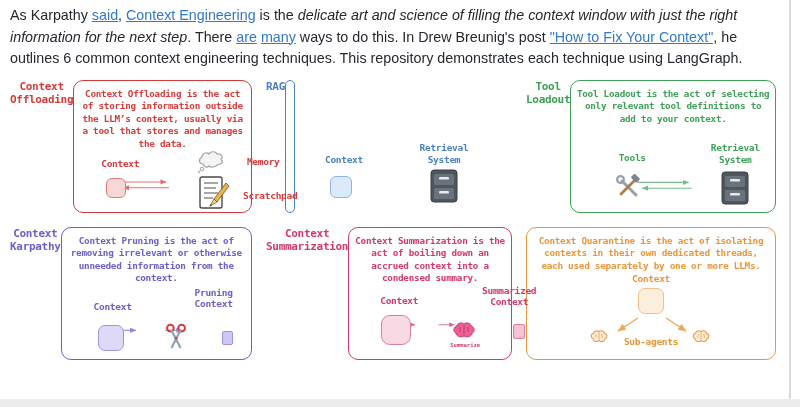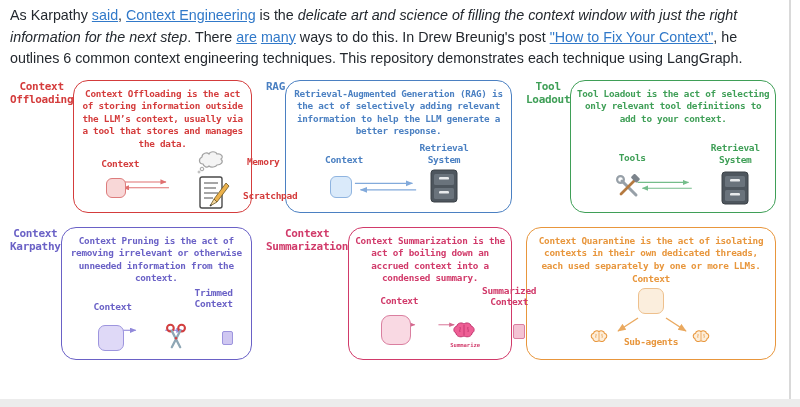--- a/index.html
+++ b/index.html
@@ -13,21 +13,21 @@
   .intro a { color:#3179c9; text-decoration:underline; cursor:pointer; }
   .intro em { font-style:italic; }
 
   
   .grid { position:absolute; left:10px; top:80px; width:766px;
     display:grid; grid-template-columns:242px 246px 250px;
     column-gap:14px; row-gap:14px; }
   .cell { display:flex; flex-direction:row; }
   .card-title { text-align:center; color:var(--accent);
     font:700 11px "DejaVu Sans Mono", monospace; height:17px; letter-spacing:-0.3px; }
-  .card { height:133px; border:1.4px solid var(--accent); border-radius:15px;
+  .card { height:133px; border:1.4px solid var(--accent); border-radius:10px;
     background:#fff; padding:7px 4px 4px; display:flex; flex-direction:column; }
   .desc { text-align:center; color:var(--accent);
     font:700 9.3px/12.4px "DejaVu Sans Mono", monospace; letter-spacing:-0.25px; }
 
   .diagram { position:relative; width:100%; margin-top:auto; }
   .d1,.d2,.d3 { height:66px; }
   .d4,.d5 { height:80px; }
   .d6 { height:82px; }
   .arrows { position:absolute; left:0; top:0; width:100%; height:100%; pointer-events:none; }
 
@@ -90,21 +90,20 @@
             </svg>
           </span>
           <div class="lbl" style="left:156px;top:40px;width:72px">Scratchpad</div>
         </div>
       </div>
     </div>
 
     <div class="cell" style="--accent: #4b80c2;">
       <div class="card-title">RAG</div>
       <div class="card">
-        <div class="desc">Retrieval-Augmented Generation (RAG) is the act of selectively adding relevant information to help the LLM generate a better response.</div>
         <div class="diagram d2">
           <svg class="arrows" viewBox="0 0 234 66">
             <defs>
                 <marker id="ah2" orient="auto" markerWidth="7" markerHeight="6" refX="5.5" refY="2.5">
                   <path d="M0,0 L6,2.5 L0,5 z" fill="#82aadb"></path>
                 </marker>
               </defs>
             <line x1="70" y1="42" x2="132" y2="42" stroke="#82aadb" stroke-width="1.3" marker-end="url(#ah2)"></line>
             <line x1="136" y1="49" x2="76" y2="49" stroke="#82aadb" stroke-width="1.3" marker-end="url(#ah2)"></line>
           </svg>
@@ -171,21 +170,21 @@
           <svg class="arrows" viewBox="0 0 234 80">
             <defs>
                 <marker id="ah4" orient="auto" markerWidth="7" markerHeight="6" refX="5.5" refY="2.5">
                   <path d="M0,0 L6,2.5 L0,5 z" fill="#9189da"></path>
                 </marker>
               </defs>
             <line x1="64" y1="53" x2="90" y2="53" stroke="#9189da" stroke-width="1.4" marker-end="url(#ah4)"></line>
             <line x1="128" y1="53" x2="150" y2="53" stroke="#9189da" stroke-width="1.4" marker-end="url(#ah4)"></line>
           </svg>
           <div class="lbl" style="left:22px;top:16px;width:50px">Context</div>
-          <div class="lbl" style="left:112px;top:2px;width:72px">Trimmed Context</div>
+          <div class="lbl" style="left:112px;top:2px;width:72px">Pruning Context</div>
           <div class="sq" style="left: 32px; top: 40px; width: 26px; height: 26px; border-radius: 7px; background-color: rgb(223, 217, 247); border-color: rgb(157, 149, 222);"></div>
           <span class="ico" style="left:96px;top:37px">
             <svg width="28" height="28" viewBox="0 0 30 28">
               <circle cx="9" cy="5.5" r="3.6" fill="none" stroke="#d23f3f" stroke-width="2.2"></circle>
               <circle cx="21" cy="5.5" r="3.6" fill="none" stroke="#d23f3f" stroke-width="2.2"></circle>
               <line x1="10.5" y1="8.5" x2="19.5" y2="26" stroke="#8fa7b5" stroke-width="2.4" stroke-linecap="round"></line>
               <line x1="19.5" y1="8.5" x2="10.5" y2="26" stroke="#8fa7b5" stroke-width="2.4" stroke-linecap="round"></line>
               <circle cx="15" cy="16.5" r="1.3" fill="#d23f3f"></circle>
             </svg>
           </span>

